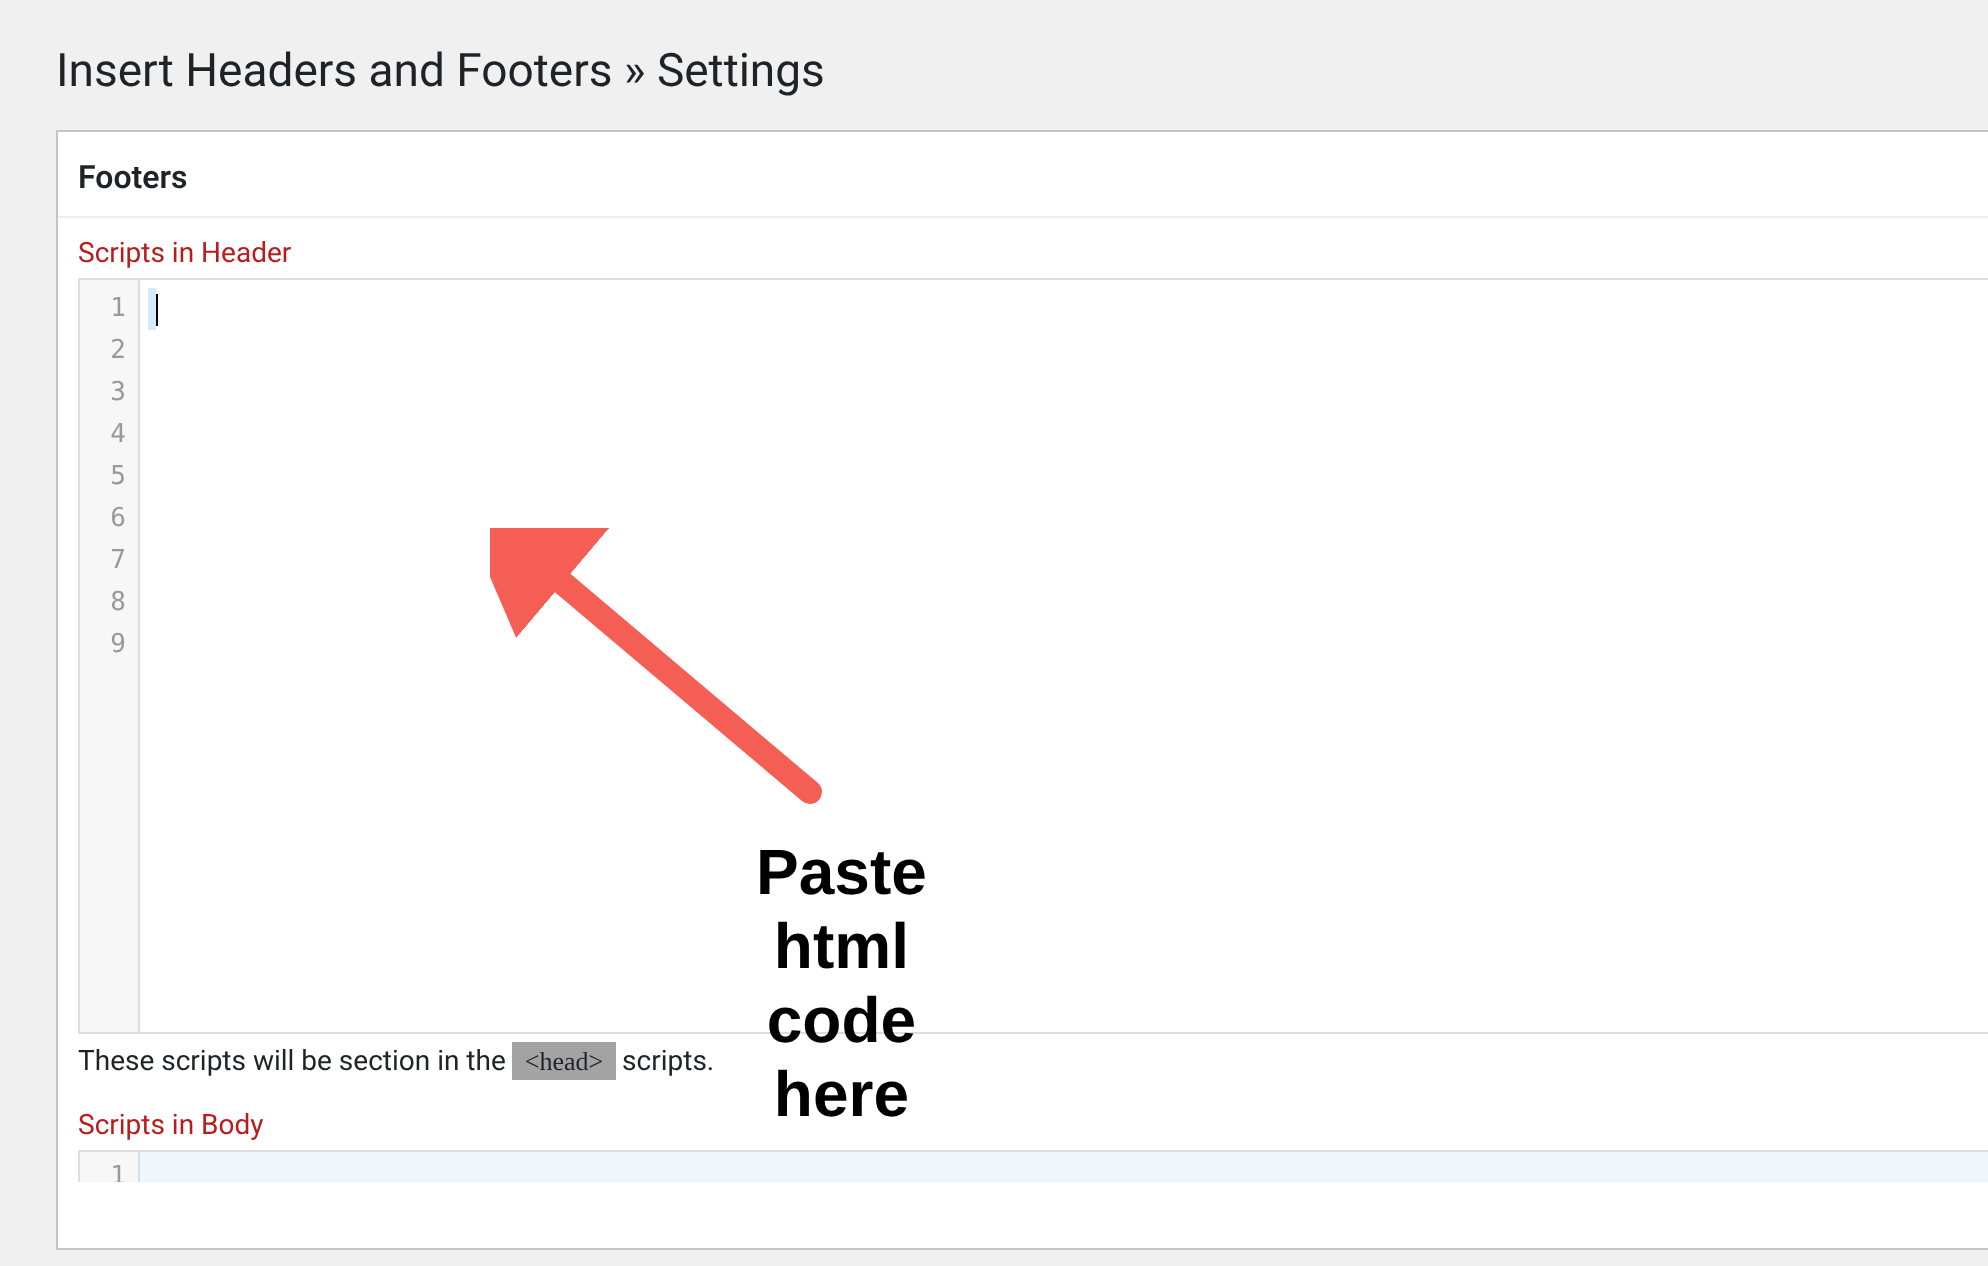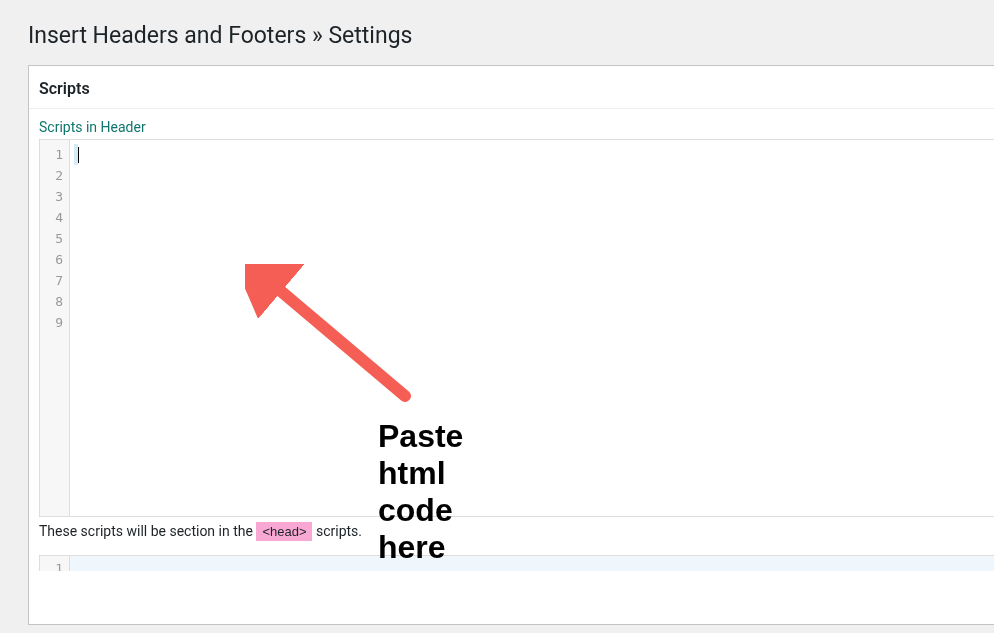--- a/index.html
+++ b/index.html
@@ -32,21 +32,21 @@
     font-weight: 600;
     color: #1d2327;
     padding: 13px 0 10px 10px;
     border-bottom: 1px solid #eeeeee;
   }
   .section {
     padding: 10px 0 0 10px;
   }
   .field-label {
     font-size: 14px;
-    color: #0f766e;
+    color: #b91c1c;
     font-weight: 400;
     margin-bottom: 4px;
     display: block;
   }
   .code-editor {
     border: 1px solid #dddddd;
     border-right: none;
     display: flex;
     height: 378px;
     width: 956px;
@@ -88,22 +88,22 @@
     height: 21px;
     background: #d7eaf8;
     margin-right: 0;
   }
   .help-text {
     font-size: 14px;
     color: #1d2327;
     padding: 6px 0 0 0;
   }
   .help-text code {
-    background: #f9a8d4;
-    font-family: Liberation Sans, sans-serif;
+    background: #a3a3a3;
+    font-family: Liberation Serif, serif;
     font-size: 13px;
     padding: 2px 6px;
   }
   .code-editor-small {
     border: 1px solid #dddddd;
     border-right: none;
     border-bottom: none;
     display: flex;
     height: 16px;
     width: 956px;
@@ -134,32 +134,33 @@
     height: 140px;
   }
   .annotation-text {
     position: absolute;
     left: 378px;
     top: 418px;
     font-family: "Segoe UI", Arial, sans-serif;
     font-size: 32px;
     font-weight: 700;
     color: #000000;
+    text-align: center;
   }
   .section2 {
     padding: 16px 0 0 10px;
   }
 </style>
 </head>
 <body>
 
 <div class="page-title">Insert Headers and Footers » Settings</div>
 
 <div class="panel">
-  <div class="panel-heading">Scripts</div>
+  <div class="panel-heading">Footers</div>
 
   <div class="section">
     <label class="field-label">Scripts in Header</label>
 
     <div class="code-editor">
       <div class="gutter">
         <div>1</div>
         <div>2</div>
         <div>3</div>
         <div>4</div>
@@ -176,20 +177,21 @@
         </div>
       </div>
     </div>
 
     <div class="help-text">
       <span>These scripts will be section in the </span><code>&lt;head&gt;</code><span> scripts.</span>
     </div>
   </div>
 
   <div class="section2">
+    <label class="field-label">Scripts in Body</label>
 
     <div class="code-editor-small">
       <div class="gutter">
         <div>1</div>
       </div>
       <div class="code-area"></div>
     </div>
   </div>
 </div>
 

